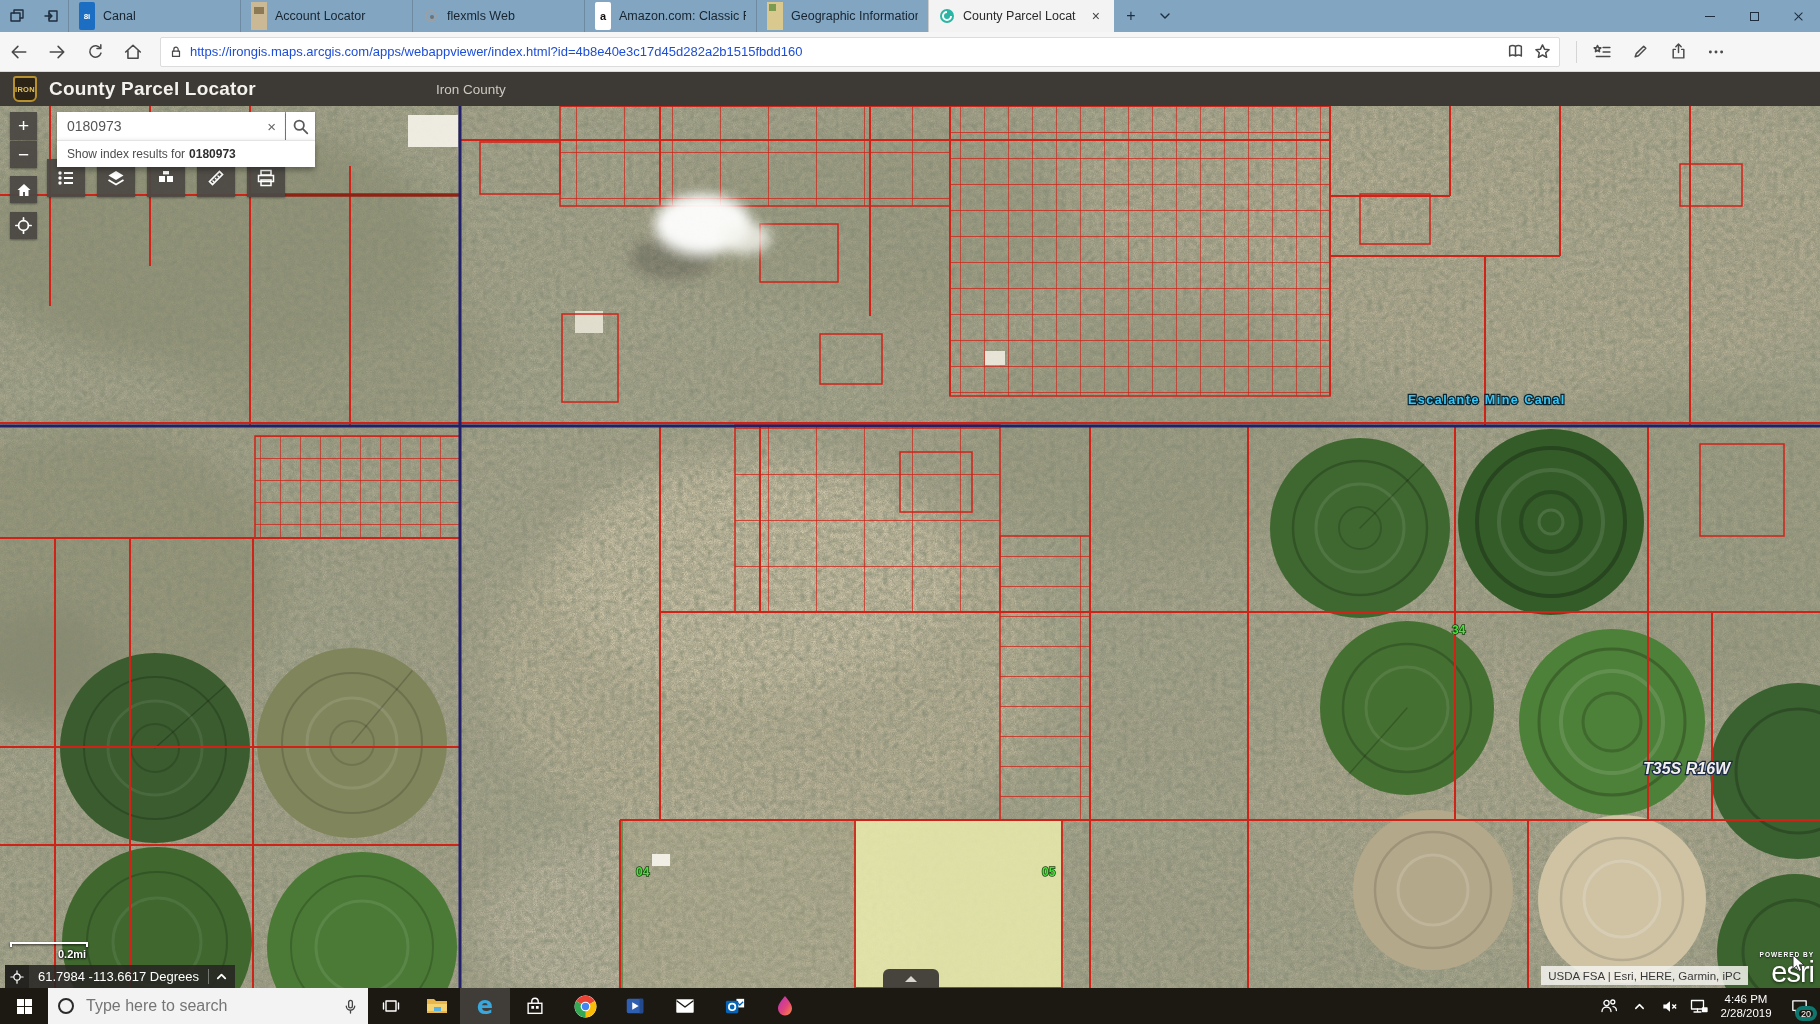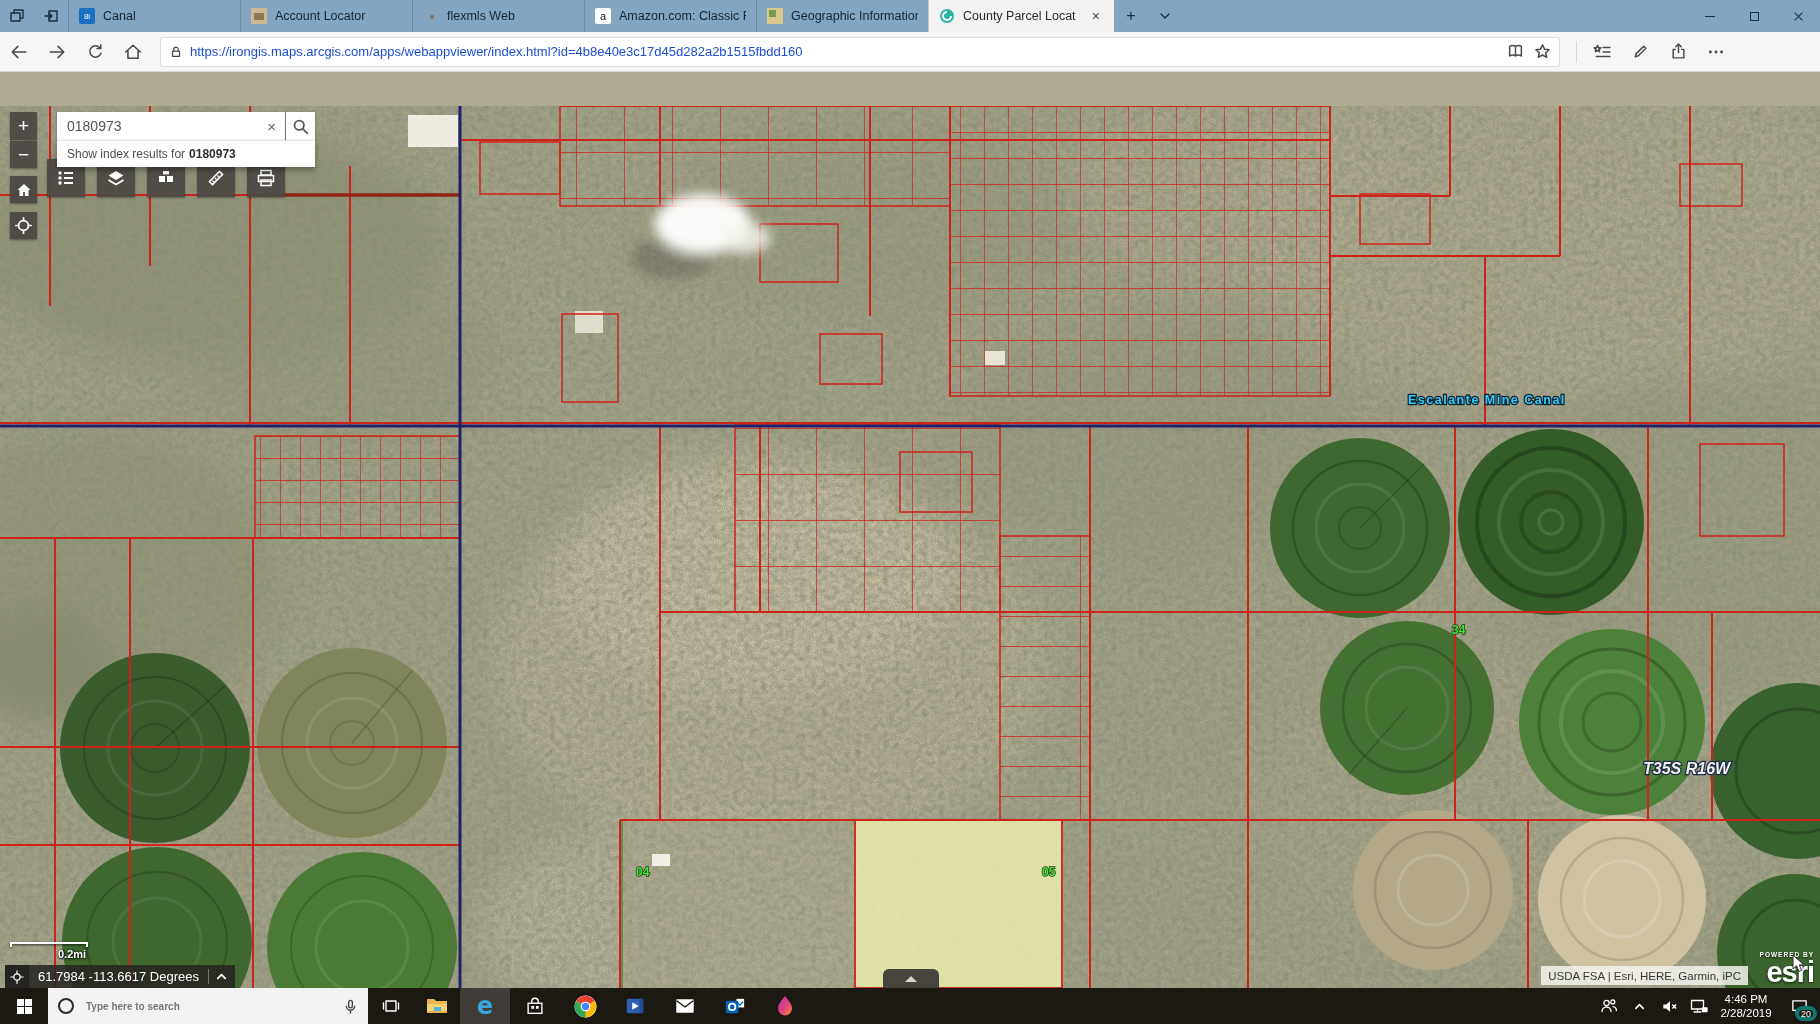--- a/index.html
+++ b/index.html
@@ -4,21 +4,21 @@
 <style>
   html,body{margin:0;padding:0;background:#000;}
   *{box-sizing:border-box;font-family:"Liberation Sans",sans-serif;}
   .screen{position:relative;width:1820px;height:1024px;overflow:hidden;background:#aeab91;}
   
   .tabbar{position:absolute;left:0;top:0;width:1820px;height:32px;background:#82a5c2;display:flex;align-items:stretch;}
   .tb-ico{width:34px;display:flex;align-items:center;justify-content:center;color:#1d2d3d;}
   .tab{width:172px;display:flex;align-items:center;gap:8px;padding:0 10px;border-left:1px solid rgba(0,0,0,.16);color:#17242f;font-size:12.5px;white-space:nowrap;overflow:hidden;}
   .tab.active{background:#f3f3f3;color:#2a2a2a;width:186px;border-left:1px solid rgba(0,0,0,.16);}
   .tab .lbl{overflow:hidden;text-overflow:clip;white-space:nowrap;flex:1;}
-  .fav{width:16px;height:16px;flex:0 0 16px;display:flex;align-items:center;justify-content:center;font-size:8px;font-weight:normal;}
+  .fav{width:16px;height:28px;flex:0 0 16px;display:flex;align-items:center;justify-content:center;font-size:8px;font-weight:bold;}
   .fav-8i{background:#1b6ec2;color:#fff;border-radius:2px;}
   .fav-acct{background:#cbb894;position:relative;}
   .fav-acct i{position:absolute;left:3px;top:5px;width:10px;height:7px;background:#8c7a55;}
   .fav-flex{border:2px solid #9aa0a6;border-radius:50%;width:12px;height:12px;position:relative;}
   .fav-flex i{position:absolute;left:3px;top:3px;width:4px;height:4px;border-radius:50%;background:#6d7378;}
   .fav-amaz{background:#fff;color:#111;font-size:11px;position:relative;border-radius:2px;}
   .fav-gis{background:#d9c98f;position:relative;}
   .fav-gis i{position:absolute;left:2px;top:2px;width:7px;height:7px;background:#7b9a52;}
   .tab-close{margin-left:4px;color:#444;font-size:14px;line-height:1;padding:2px 4px;}
   .newtab{width:34px;display:flex;align-items:center;justify-content:center;color:#1d2d3d;font-size:16px;}
@@ -58,32 +58,32 @@
   .bracket{width:78px;height:5px;border-top:2px solid #fff;border-left:2px solid #fff;border-right:2px solid #fff;filter:drop-shadow(0 1px 1px rgba(0,0,0,.7));}
   .scalelbl{position:absolute;left:48px;top:6px;color:#fff;font-size:11px;font-weight:bold;text-shadow:0 1px 2px #000,1px 0 2px #000;}
   .coords{position:absolute;left:5px;bottom:0;height:23px;background:rgba(40,38,35,.88);display:flex;align-items:center;color:#fff;z-index:5;}
   .coords .cbtn{width:24px;height:23px;display:flex;align-items:center;justify-content:center;background:rgba(20,19,17,.5);}
   .coords .ctxt{padding:0 9px;font-size:13px;}
   .coords .cdiv{width:1px;height:15px;background:rgba(255,255,255,.35);}
   .coords .chev{width:26px;height:23px;display:flex;align-items:center;justify-content:center;}
   .attrib{position:absolute;right:72px;bottom:3px;height:19px;background:rgba(245,243,238,.85);color:#383838;font-size:11.5px;display:flex;align-items:center;padding:0 7px;z-index:5;white-space:nowrap;}
   .esri{position:absolute;right:6px;bottom:1px;text-align:right;color:#fff;z-index:5;line-height:1;}
   .esri .pb{font-size:6.5px;letter-spacing:1px;font-weight:bold;text-shadow:0 1px 2px rgba(0,0,0,.8);}
-  .esri .big{font-size:29px;font-weight:bold;letter-spacing:-1px;text-shadow:0 1px 3px rgba(0,0,0,.7);}
+  .esri .big{font-size:29px;font-weight:normal;letter-spacing:-1px;text-shadow:0 1px 3px rgba(0,0,0,.7);}
   .tabletab{position:absolute;left:883px;bottom:0;width:56px;height:19px;background:rgba(66,62,58,.97);border-radius:6px 6px 0 0;display:flex;align-items:center;justify-content:center;z-index:5;}
   .uptri{width:0;height:0;border-left:6px solid transparent;border-right:6px solid transparent;border-bottom:6px solid #d8d5d0;}
   .cursor{position:absolute;right:14px;bottom:14px;z-index:6;}
   
   .taskbar{position:absolute;left:0;top:988px;width:1820px;height:36px;background:#1c1913;display:flex;align-items:stretch;color:#fff;}
   .tk{display:flex;align-items:center;justify-content:center;}
   .startbtn{width:48px;}
   .winlogo{display:grid;grid-template-columns:7px 7px;grid-template-rows:7px 7px;gap:1px;}
   .winlogo i{background:#fff;}
   .tksearch{width:320px;background:#f3f3f3;color:#333;display:flex;align-items:center;padding:0 10px;gap:10px;}
-  .tksearch input{border:0;outline:none;background:transparent;flex:1;font-size:10px;color:#333;font-weight:bold;}
+  .tksearch input{border:0;outline:none;background:transparent;flex:1;font-size:16px;color:#333;}
   .cort{width:16px;height:16px;border:2px solid #2b2b2b;border-radius:50%;flex:0 0 16px;}
   .tbtn{width:46px;}
   .tbtn.active{background:rgba(255,255,255,.16);}
   .tray{margin-left:auto;display:flex;align-items:center;}
   .traybtn{width:30px;height:36px;display:flex;align-items:center;justify-content:center;}
   .clock{width:64px;text-align:center;font-size:11.5px;line-height:1.25;padding:0 2px;}
   .action{position:relative;width:42px;height:36px;display:flex;align-items:center;justify-content:center;}
   .badge{position:absolute;right:3px;bottom:3px;min-width:15px;height:15px;border:4px solid #0f766e;border-radius:8px;background:#1c1913;font-size:9px;display:flex;align-items:center;justify-content:center;padding:0 2px;}
   .edge-e{font-size:24px;font-weight:bold;color:#39a7dd;font-family:"DejaVu Sans",sans-serif;line-height:1;}
 </style>
@@ -217,20 +217,25 @@
       <div class="nav-ic">
         <svg width="18" height="18" viewBox="0 0 16 16" fill="#4a4a4a">
             <circle cx="3" cy="8" r="1.3"></circle>
             <circle cx="8" cy="8" r="1.3"></circle>
             <circle cx="13" cy="8" r="1.3"></circle>
           </svg>
       </div>
     </div>
   </div>
 
+  <div class="apphdr">
+    <div class="ironlogo">IRON</div>
+    <div class="apptitle">County Parcel Locator</div>
+    <div class="appsub">Iron County</div>
+  </div>
 
   <div class="map">
 
     <svg class="mapsvg" width="1820" height="882" viewBox="0 0 1820 882">
       <defs>
         <filter id="blur18" x="-50%" y="-50%" width="200%" height="200%">
             <feGaussianBlur stdDeviation="18"></feGaussianBlur>
           </filter>
         <filter id="blur6" x="-50%" y="-50%" width="200%" height="200%">
             <feGaussianBlur stdDeviation="6"></feGaussianBlur>

